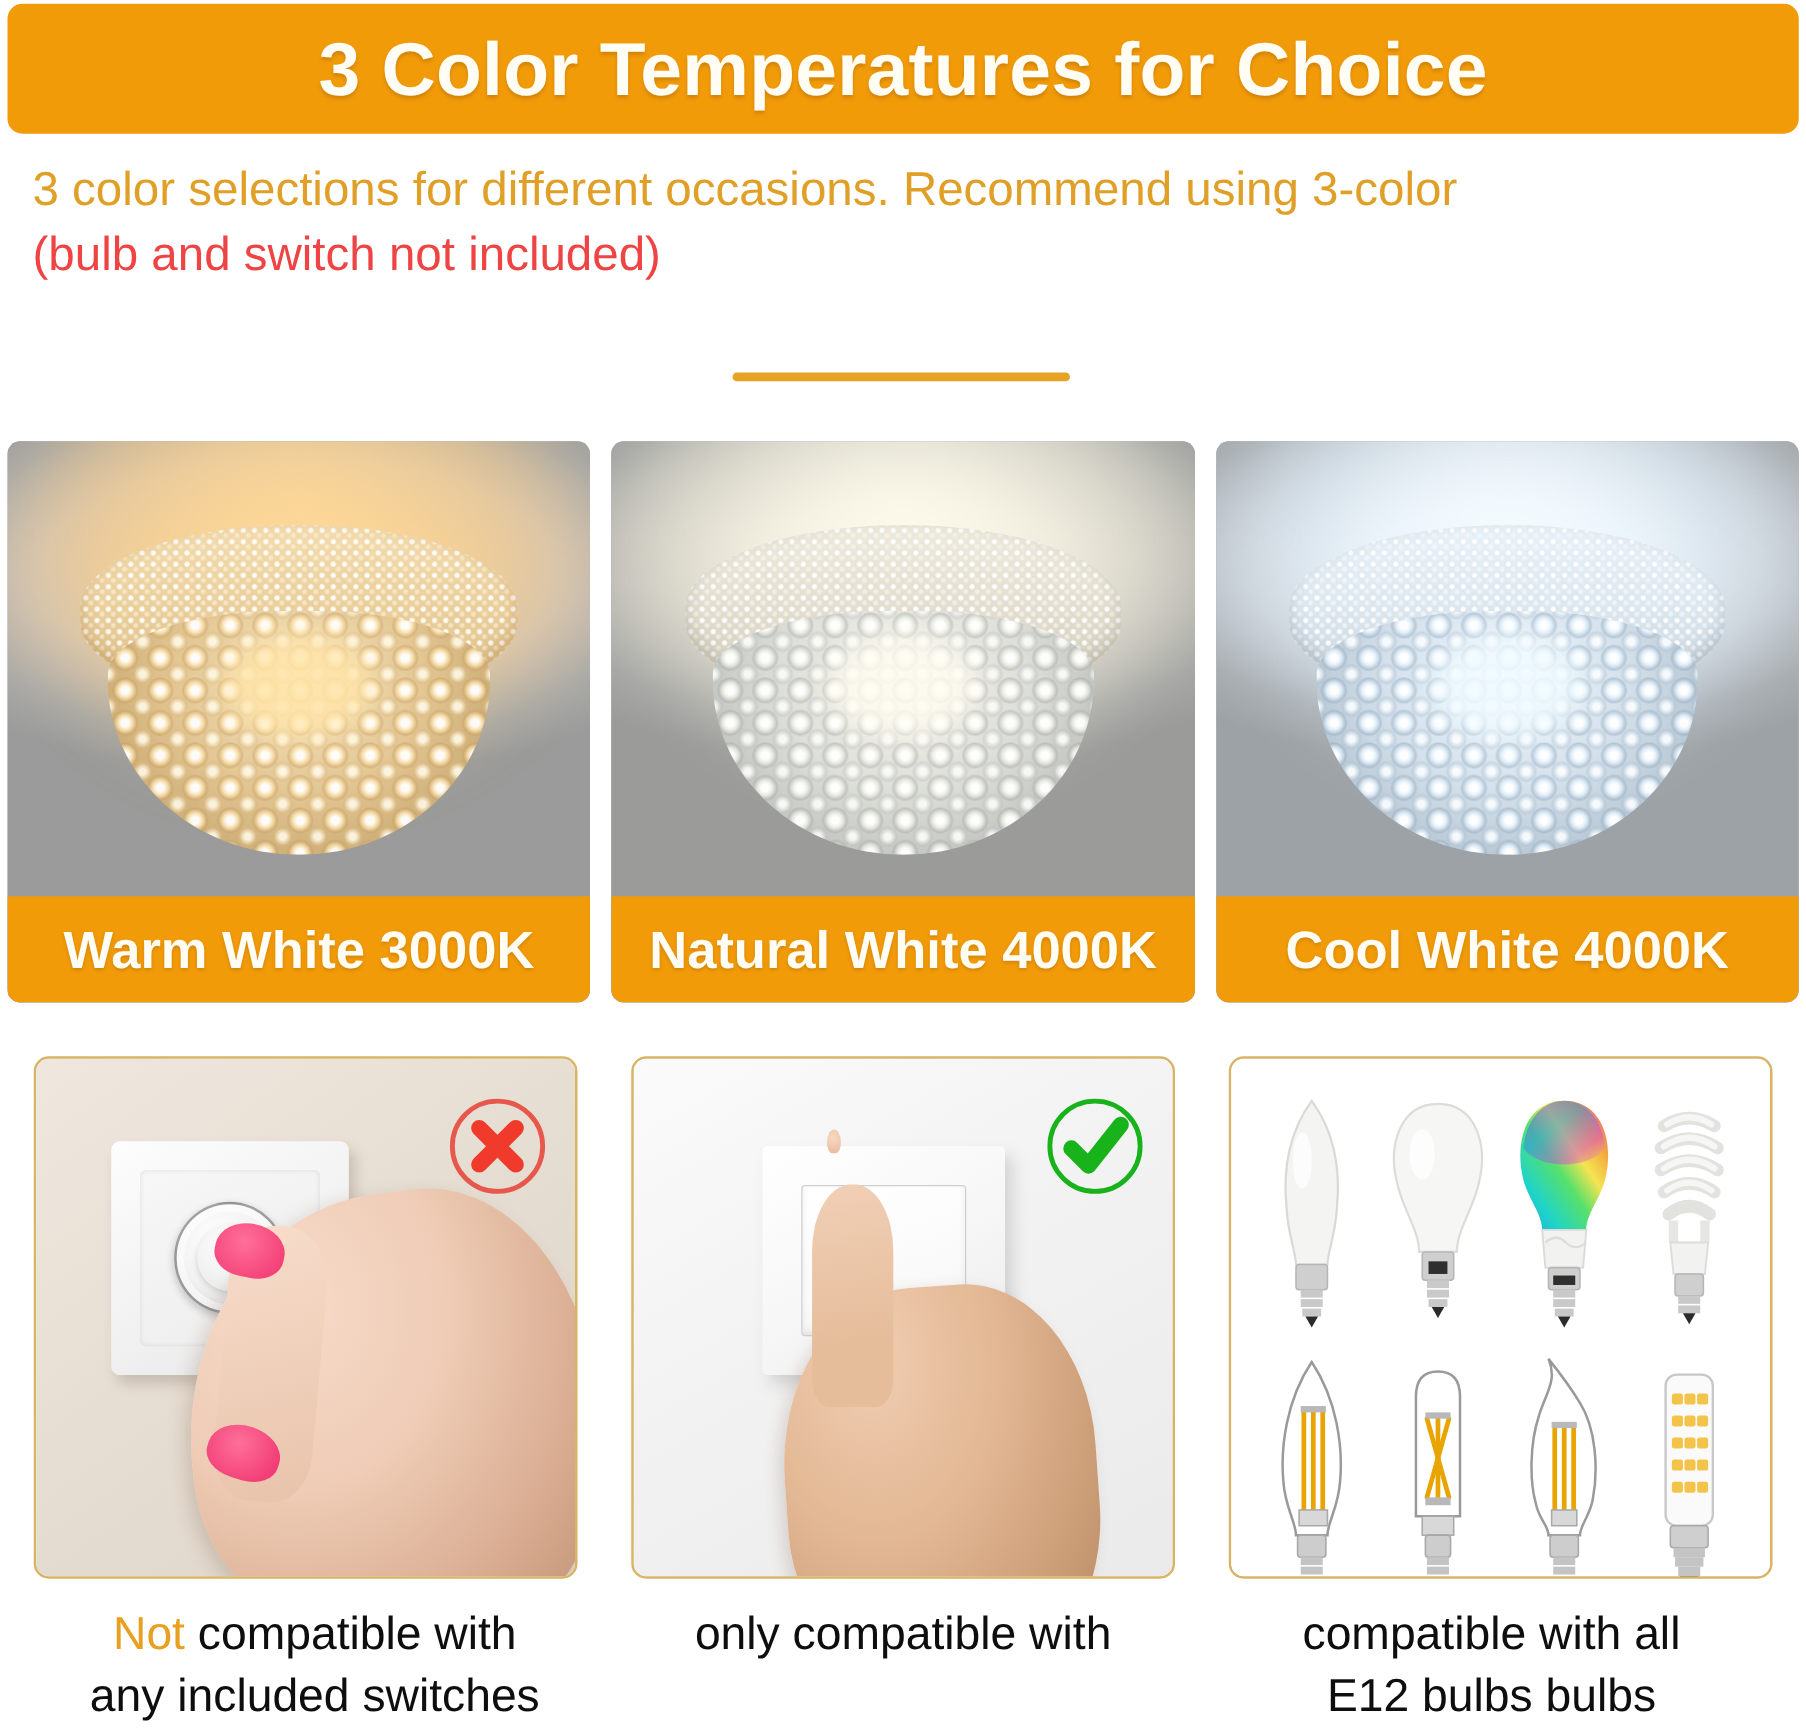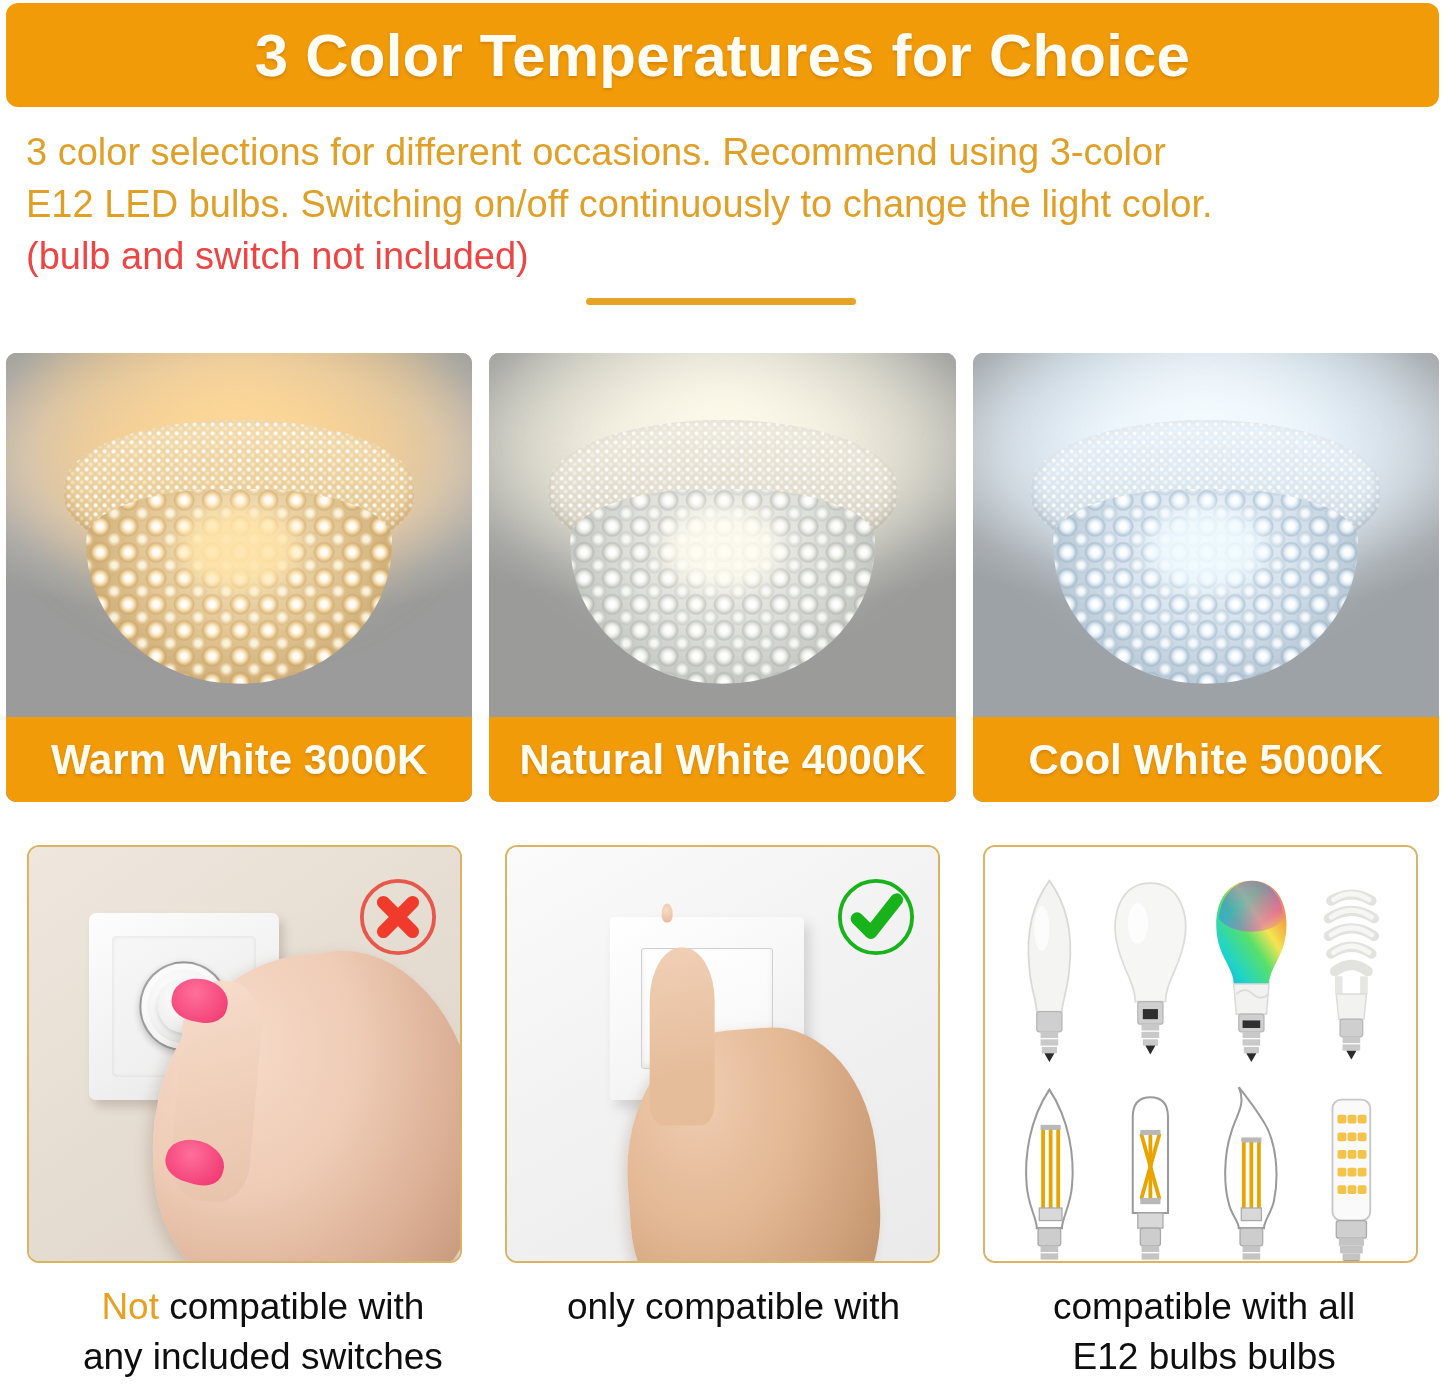--- a/index.html
+++ b/index.html
@@ -373,21 +373,21 @@
     grid-template-columns: repeat(4, 1fr);
     align-items: center;
     justify-items: center;
   }
   .bulb { width: 100%; height: 100%; }
   .bulb svg { display:block; width:100%; height:100%; }
 
   
   .captions {
     position: absolute;
-    left: 38px;
+    left: 27px;
     top: 1282px;
     width: 1391px;
     height: 104px;
     display: flex;
     gap: 21px;
   }
   .caption {
     flex: 1 1 0;
     text-align: center;
     font-size: 37px;
@@ -400,21 +400,20 @@
 <body>
 
 <div id="page">
 
   <div class="banner">
     <div class="banner-title">3 Color Temperatures for Choice</div>
   </div>
 
   <div class="subtitle">
     <div class="sub-line">3 color selections for different occasions. Recommend using 3-color</div>
-    <div class="sub-line">E12 LED bulbs. Switching on/off continuously to change the light color.</div>
     <div class="sub-line dark">(bulb and switch not included)</div>
   </div>
 
   <div class="divider"></div>
 
   <div class="top-row">
 
     <div class="temp-card warm">
       <div class="scene scene-warm">
         <div class="fixture">
@@ -446,21 +445,21 @@
     <div class="temp-card cool">
       <div class="scene scene-cool">
         <div class="fixture">
           <div class="fx-glow"></div>
           <div class="fx-ring"></div>
           <div class="fx-dome"></div>
           <div class="fx-core"></div>
         </div>
       </div>
       <div class="temp-label">
-        <span>Cool White 5000K</span>
+        <span>Cool White 4000K</span>
       </div>
     </div>
   </div>
 
   <div class="bottom-row">
 
     <div class="photo-card">
       <div class="wall-warm"></div>
       <div class="dimmer-plate">
         <div class="dimmer-inner">

